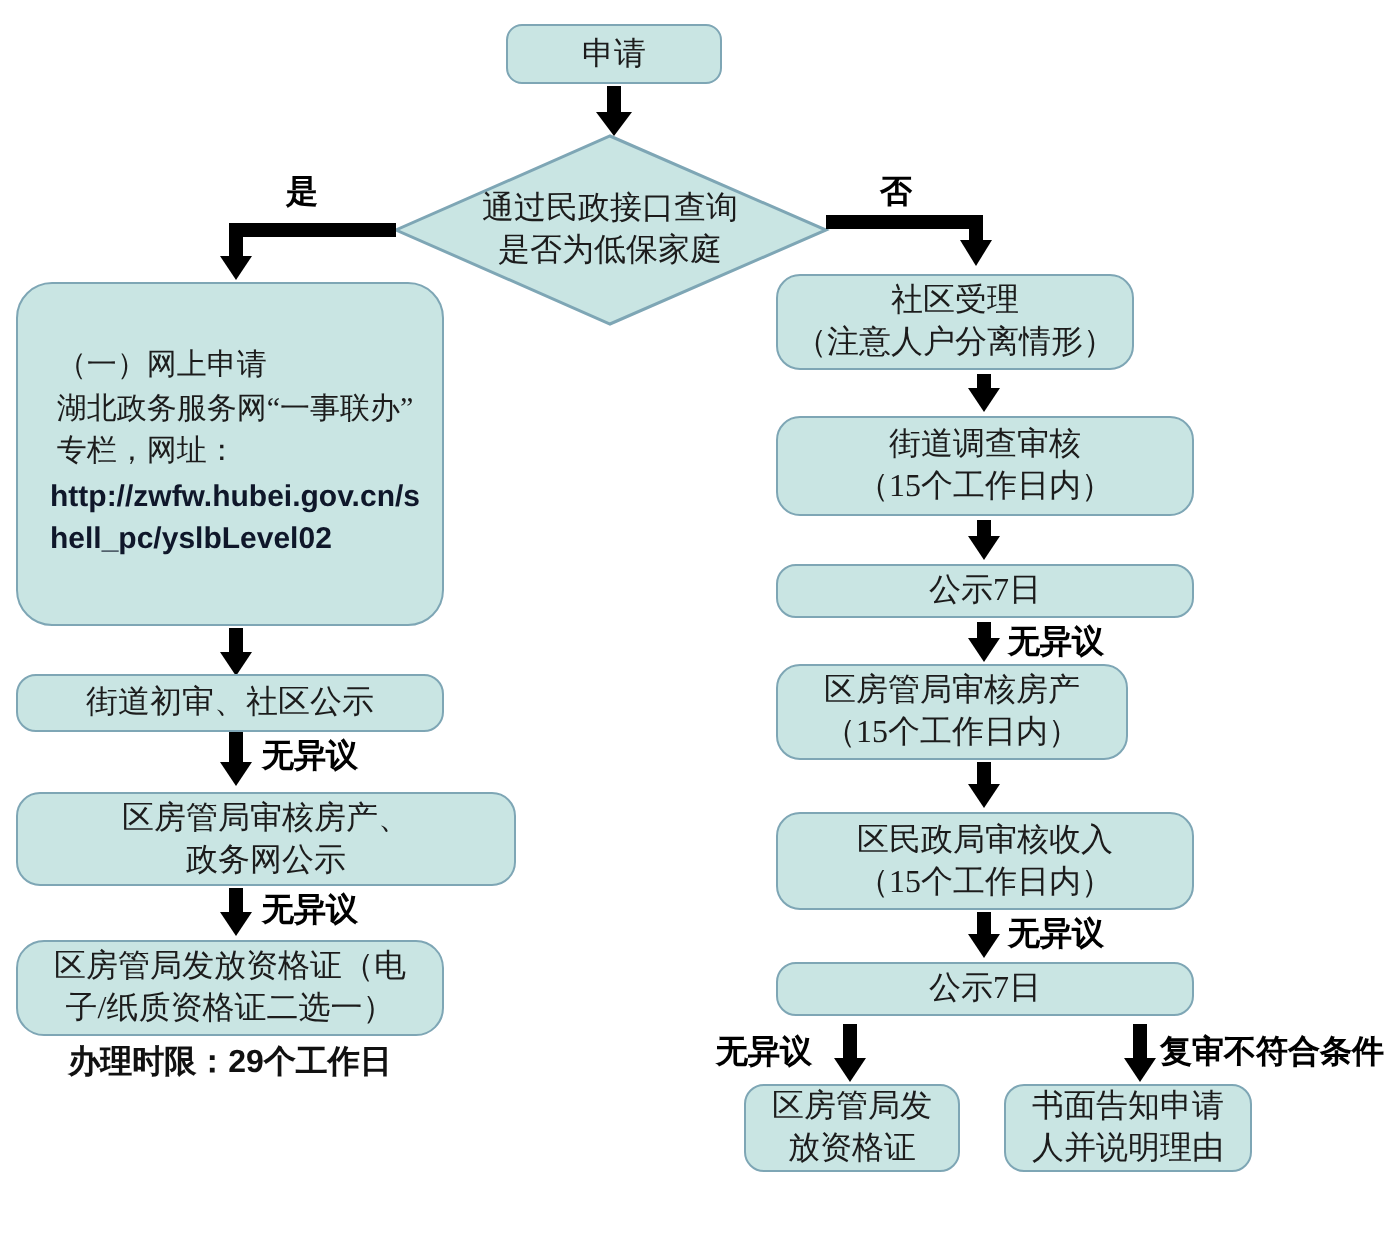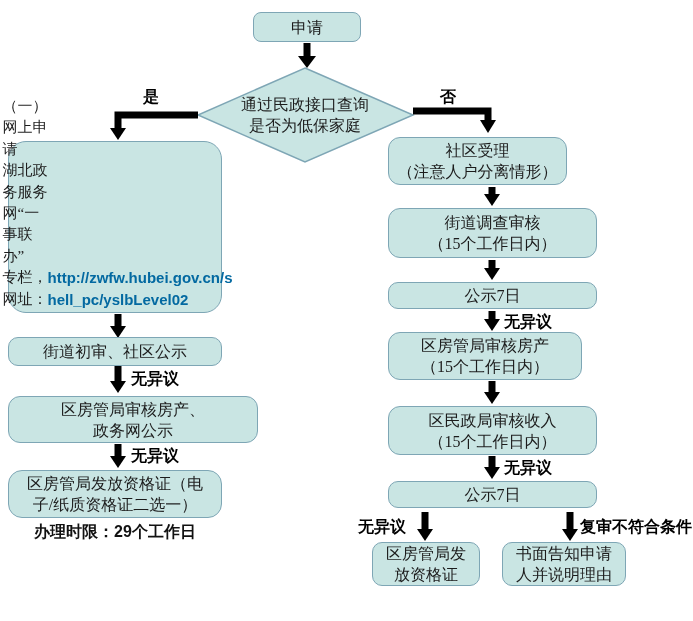--- a/index.html
+++ b/index.html
@@ -21,25 +21,25 @@
     display:flex;align-items:center;justify-content:center;
     text-align:center;color:var(--text-color);
     font:16px/21px "Liberation Serif", serif;
     white-space:pre-line;
   }
   .r8{border-radius:8px;}
   .r10{border-radius:10px;text-align:center;}
   .r12{border-radius:12px;}
   .r14{border-radius:14px;}
   .bigbox{
-    align-items:flex-end;justify-content:center;
+    flex-direction:column;align-items:center;justify-content:center;
     text-align:left;padding:2px 2px 2px 7px;border-radius:18px;
     font-size:15px;line-height:21.4px;
   }
-  .urltext{font:bold 15px/21.4px "Liberation Sans", sans-serif;color:#0369a1;}
+  .urltext{font:bold 15px/21.4px "Liberation Sans", sans-serif;color:#0f172a;}
   .decision-text{
     position:absolute;left:198px;top:94px;width:214px;
     text-align:center;color:var(--text-color);
     font:16px/21px "Liberation Serif", serif;white-space:pre-line;
   }
   .lbl{
     position:absolute;color:#000;white-space:nowrap;
     font:bold 16px/20px "Liberation Sans", sans-serif;
   }
   .deadline{
@@ -151,21 +151,21 @@
   <div class="box r12" style="left:388px;top:137px;width:179px;height:48px;">社区受理
 （注意人户分离情形）</div>
 
   <div class="box r12" style="left:388px;top:208px;width:209px;height:50px;">街道调查审核
 （15个工作日内）</div>
 
   <div class="box r10" style="left:388px;top:282px;width:209px;height:27px;">公示7日</div>
 
   <div class="lbl" style="left:504px;top:312px;">无异议</div>
 
-  <div class="box r12" style="left:388px;top:332px;width:194px;height:48px;">区房管局审核房产
+  <div class="box r12" style="left:388px;top:332px;width:176px;height:48px;">区房管局审核房产
 （15个工作日内）</div>
 
   <div class="box r12" style="left:388px;top:406px;width:209px;height:49px;">区民政局审核收入
 （15个工作日内）</div>
 
   <div class="lbl" style="left:504px;top:458px;">无异议</div>
 
   <div class="box r10" style="left:388px;top:481px;width:209px;height:27px;">公示7日</div>
 
   <div class="lbl" style="left:358px;top:517px;">无异议</div>

